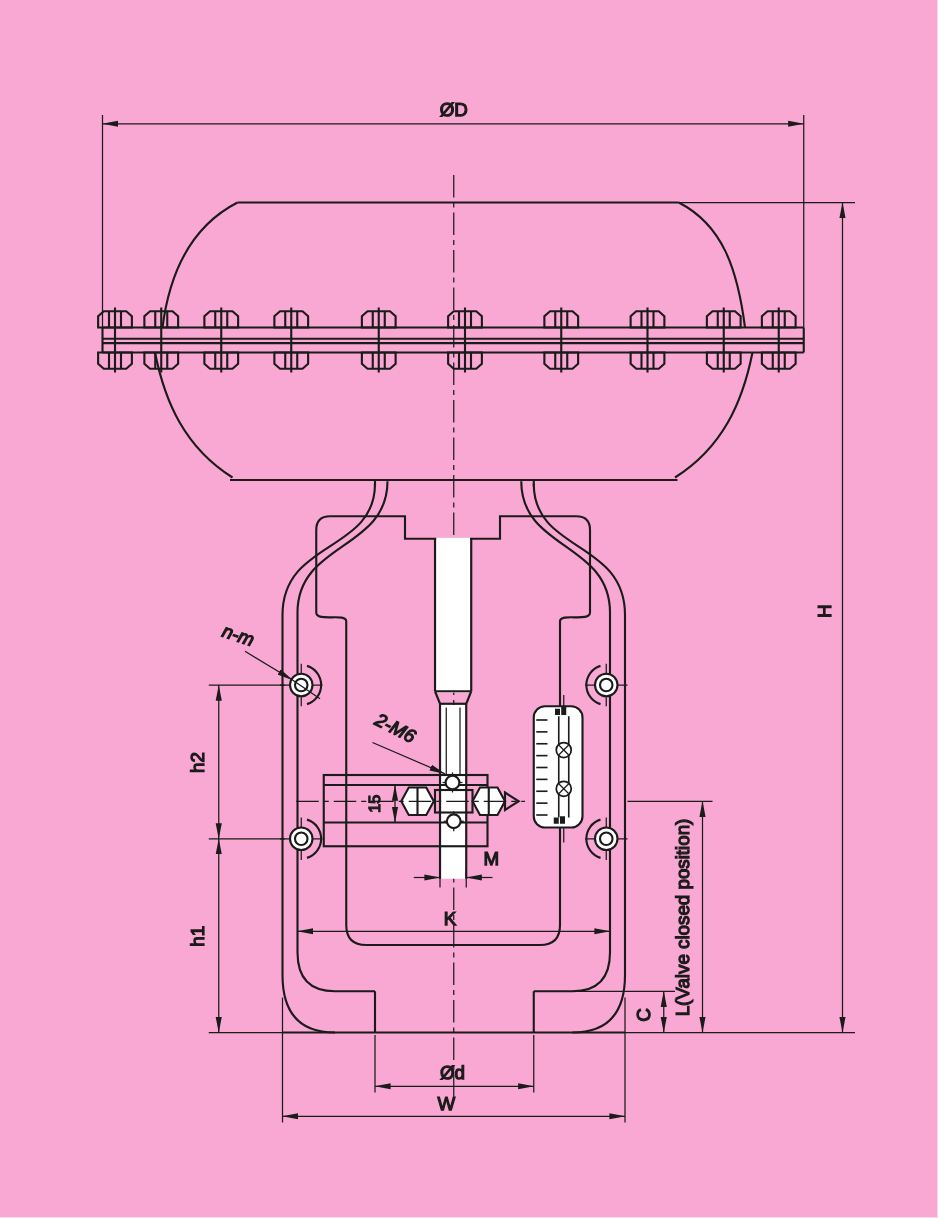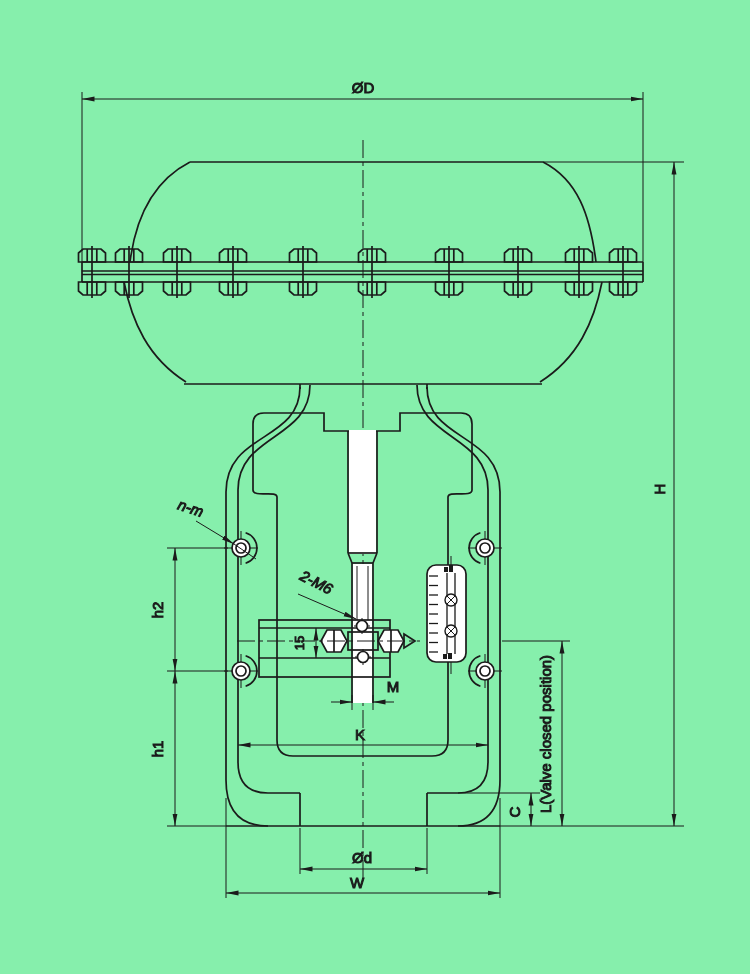--- a/index.html
+++ b/index.html
@@ -1,16 +1,16 @@
 <!DOCTYPE html>
 <html><head>
 <meta charset="utf-8">
 <style>
   html,body{margin:0;padding:0;background:#ffffff;}
-  .page{width:750px;height:974px;background:#86efac;position:relative;overflow:hidden;}
+  .page{width:750px;height:974px;background:#f9a8d4;position:relative;overflow:hidden;}
   svg{display:block;}
   
   .obj{stroke:#1b1b1b;stroke-width:1.7;fill:none;stroke-linecap:butt;}
   .objw{stroke:#1b1b1b;stroke-width:1.7;fill:#ffffff;}
   .med{stroke:#1b1b1b;stroke-width:1.3;fill:none;}
   .thin{stroke:#1b1b1b;stroke-width:1;fill:none;}
   .cl{stroke:#1b1b1b;stroke-width:1;fill:none;stroke-dasharray:18 4 4 4;}
   .dim{stroke:#1b1b1b;stroke-width:1;fill:none;}
   .blob{fill:#1b1b1b;stroke:none;}
   text{fill:#1b1b1b;font-family:"Liberation Sans",sans-serif;font-size:15px;text-anchor:middle;}

